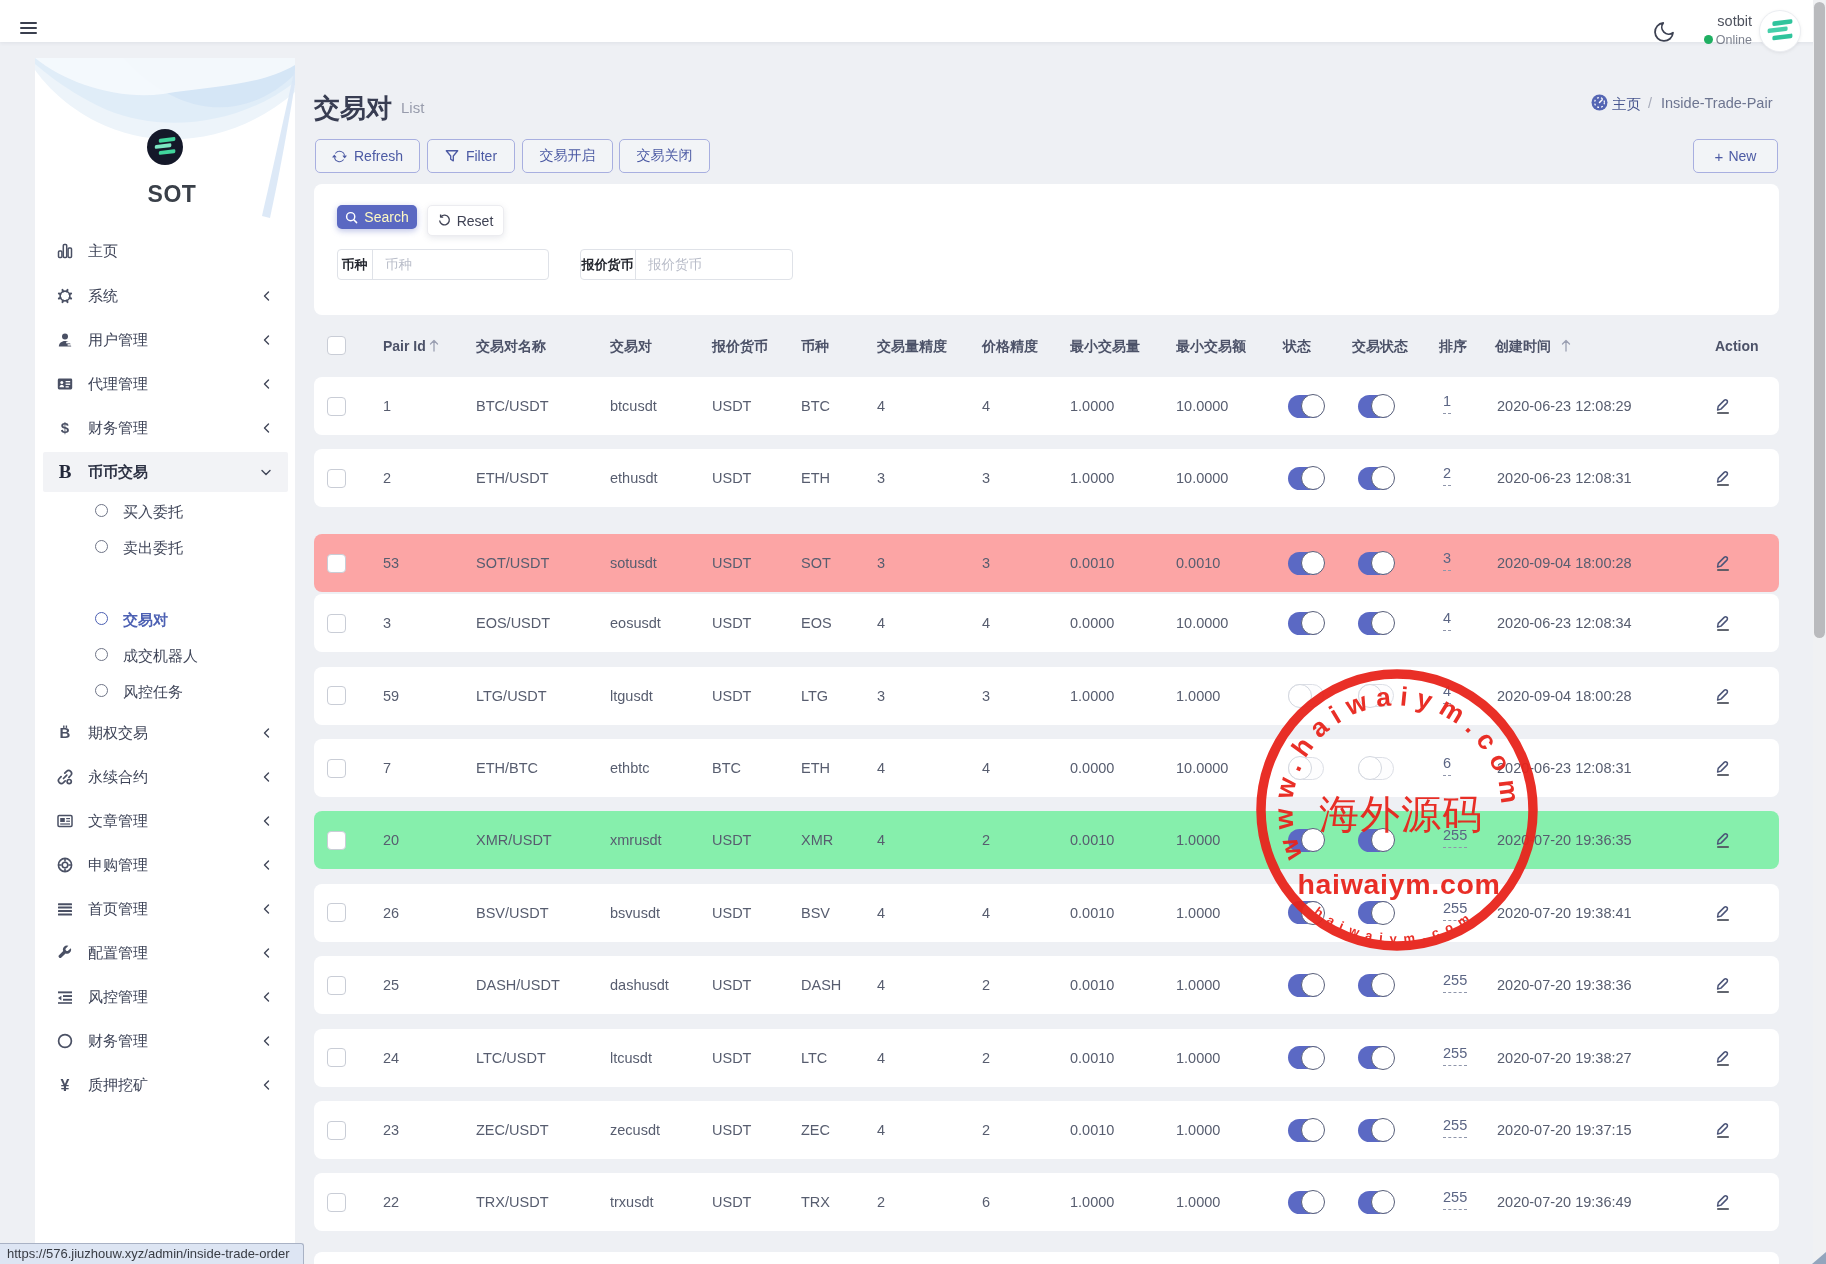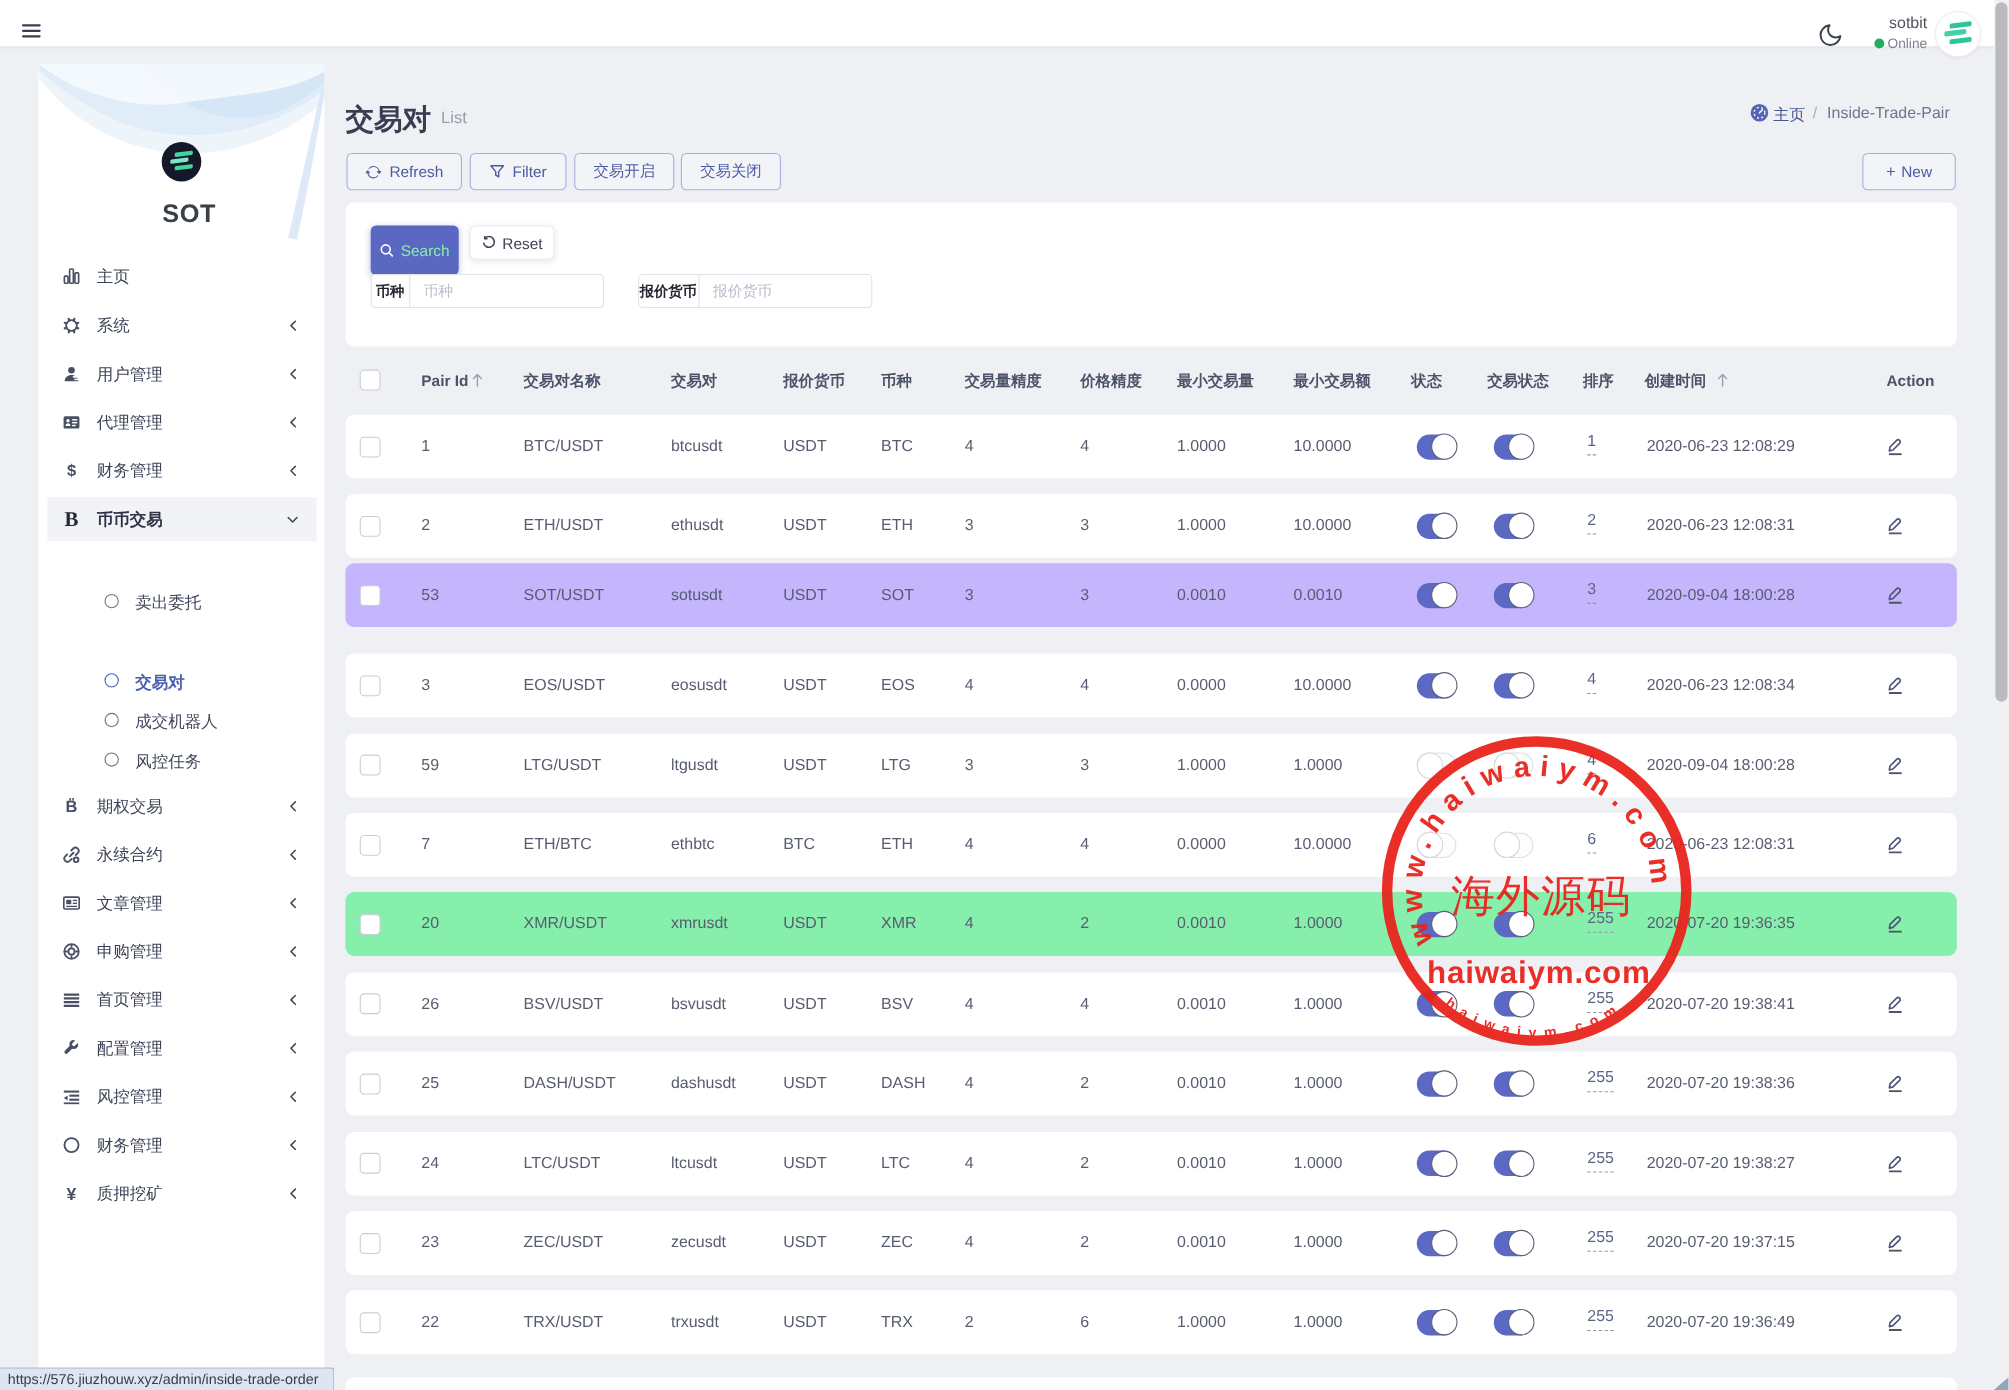--- a/index.html
+++ b/index.html
@@ -131,20 +131,24 @@
 <div class="abs" style="left:8px;top:394px;width:245px;height:40px;background:#f2f3f6;border-radius:2px"></div>
 <div class="mitem" style="top:394px">
 <svg style="position:absolute;left:22px;top:12px" width="16" height="16" viewBox="0 0 16 16">
           <text x="8" y="14" font-size="19" font-weight="700" fill="#23283a" text-anchor="middle" font-family="Liberation Serif">B</text>
         </svg>
 <div class="mlabel" style="top:11px;font-weight:700;color:#2e3345">币币交易</div>
 <svg style="position:absolute;left:226px;top:17px" width="10" height="7" viewBox="0 0 10 7">
           <path d="M1 1.5 L5 5.5 L9 1.5" fill="none" stroke="#3f4557" stroke-width="1.4" stroke-linecap="round" stroke-linejoin="round"></path>
         </svg>
 </div>
+<div class="mitem" style="top:435px">
+<div class="abs" style="left:60px;top:11px;width:13px;height:13px;border-radius:50%;border:1.6px solid #6f7587"></div>
+<div class="slabel" style="top:10px;">买入委托</div>
+</div>
 <div class="mitem" style="top:471px">
 <div class="abs" style="left:60px;top:11px;width:13px;height:13px;border-radius:50%;border:1.6px solid #6f7587"></div>
 <div class="slabel" style="top:10px;">卖出委托</div>
 </div>
 <div class="mitem" style="top:543px">
 <div class="abs" style="left:60px;top:11px;width:13px;height:13px;border-radius:50%;border:1.6px solid #4c60b3"></div>
 <div class="slabel" style="top:10px;color:#4c60b3;font-weight:700">交易对</div>
 </div>
 <div class="mitem" style="top:579px">
 <div class="abs" style="left:60px;top:11px;width:13px;height:13px;border-radius:50%;border:1.6px solid #6f7587"></div>
@@ -272,21 +276,21 @@
         <path d="M11.534 7h3.932a.25.25 0 0 1 .192.41l-1.966 2.36a.25.25 0 0 1-.384 0l-1.966-2.36a.25.25 0 0 1 .192-.41zm-11 2h3.932a.25.25 0 0 0 .192-.41L2.692 6.23a.25.25 0 0 0-.384 0L.342 8.59A.25.25 0 0 0 .534 9z"></path>
         <path d="M8 3c-1.552 0-2.94.707-3.857 1.818a.5.5 0 1 1-.771-.636A6.002 6.002 0 0 1 13.917 7H12.9A5.002 5.002 0 0 0 8 3zM3.1 9a5.002 5.002 0 0 0 8.757 2.182.5.5 0 1 1 .771.636A6.002 6.002 0 0 1 2.083 9H3.1z"></path>
       </svg>Refresh</div>
 <div class="btn" style="left:427px;top:139px;width:88px"><svg width="14" height="14" viewBox="0 0 16 16" style="margin-right:7px">
         <path d="M1.5 2 h13 l-5 6 v5.5 l-3 -1.8 V8 z" fill="none" stroke="#4c5aa4" stroke-width="1.5" stroke-linejoin="round"></path>
       </svg>Filter</div>
 <div class="btn" style="left:522px;top:139px;width:91px">交易开启</div>
 <div class="btn" style="left:619px;top:139px;width:91px">交易关闭</div>
 <div class="btn" style="left:1693px;top:139px;width:85px"><span style="font-size:15px;margin-right:5px;font-weight:400">+</span> New</div>
 <div class="abs" style="left:314px;top:184px;width:1465px;height:131px;background:#fff;border-radius:8px"></div>
-<div class="abs" style="left:337px;top:205px;width:80px;height:45px;background:#5a68c2;border-radius:5px;color:#86efac;font-size:14px;display:flex;align-items:center;justify-content:center;box-shadow:0 2px 6px rgba(90,104,194,.4)"><svg width="13" height="13" viewBox="0 0 16 16" style="margin-right:6px">
+<div class="abs" style="left:337px;top:205px;width:80px;height:24px;background:#5a68c2;border-radius:5px;color:#fef9c3;font-size:14px;display:flex;align-items:center;justify-content:center;box-shadow:0 2px 6px rgba(90,104,194,.4)"><svg width="13" height="13" viewBox="0 0 16 16" style="margin-right:6px">
         <circle cx="7" cy="7" r="5" fill="none" stroke="#fff" stroke-width="1.8"></circle>
         <line x1="10.8" y1="10.8" x2="14.3" y2="14.3" stroke="#fff" stroke-width="1.8" stroke-linecap="round"></line>
       </svg>Search</div>
 <div class="abs" style="left:427px;top:205px;width:77px;height:31px;background:#fff;border:1px solid #ececf0;border-radius:5px;color:#3f4254;font-size:14px;display:flex;align-items:center;justify-content:center;box-shadow:0 2px 6px rgba(120,130,150,.18)"><svg width="13" height="13" viewBox="0 0 16 16" style="margin-right:6px">
         <path d="M3.6 3.2 A6 6 0 1 1 2 8" fill="none" stroke="#3f4254" stroke-width="1.7"></path>
         <path d="M3.2 0.6 v3.2 h3.2" fill="none" stroke="#3f4254" stroke-width="1.7" stroke-linejoin="round"></path>
       </svg>Reset</div>
 <div class="abs" style="left:337px;top:249px;width:212px;height:31px;border:1px solid #dfe2e8;border-radius:4px;background:#fff"></div>
 <div class="abs" style="left:337px;top:249px;width:36px;height:31px;border-right:1px solid #dfe2e8;display:flex;align-items:center;justify-content:center;font-size:13px;font-weight:700;color:#23262e">币种</div>
 <div class="abs" style="left:385px;top:256px;font-size:13.5px;color:#b9bdc9">币种</div>
@@ -355,21 +359,21 @@
 <div class="tg on" style="left:1044px">
         <div class="knob"></div>
       </div>
 <div class="cell" style="left:1129px;top:50%;margin-top:-13px"><span class="dashnum">2</span></div>
 <div class="cell" style="left:1183px;top:50%;margin-top:-8px">2020-06-23 12:08:31</div>
 <svg class="abs" style="left:1401px;top:50%;margin-top:-9px" width="16" height="17" viewBox="0 0 16 17">
         <path d="M3.2 9.4 L9.2 3.4 a1.9 1.9 0 0 1 2.7 2.7 L5.9 12.1 L2.6 13 z" fill="none" stroke="#4c5578" stroke-width="1.5" stroke-linejoin="round"></path>
         <line x1="2.2" y1="16" x2="13.8" y2="16" stroke="#51555f" stroke-width="1.8"></line>
       </svg>
 </div>
-<div class="row" style="top:512px;background:#c4b5fd">
+<div class="row" style="top:534px;background:#fca5a5">
 <div class="cb" style="left:13px"></div>
 <div class="cell" style="left:69px;top:50%;margin-top:-8px">53</div>
 <div class="cell" style="left:162px;top:50%;margin-top:-8px">SOT/USDT</div>
 <div class="cell" style="left:296px;top:50%;margin-top:-8px">sotusdt</div>
 <div class="cell" style="left:398px;top:50%;margin-top:-8px">USDT</div>
 <div class="cell" style="left:487px;top:50%;margin-top:-8px">SOT</div>
 <div class="cell" style="left:563px;top:50%;margin-top:-8px">3</div>
 <div class="cell" style="left:668px;top:50%;margin-top:-8px">3</div>
 <div class="cell" style="left:756px;top:50%;margin-top:-8px">0.0010</div>
 <div class="cell" style="left:862px;top:50%;margin-top:-8px">0.0010</div>

